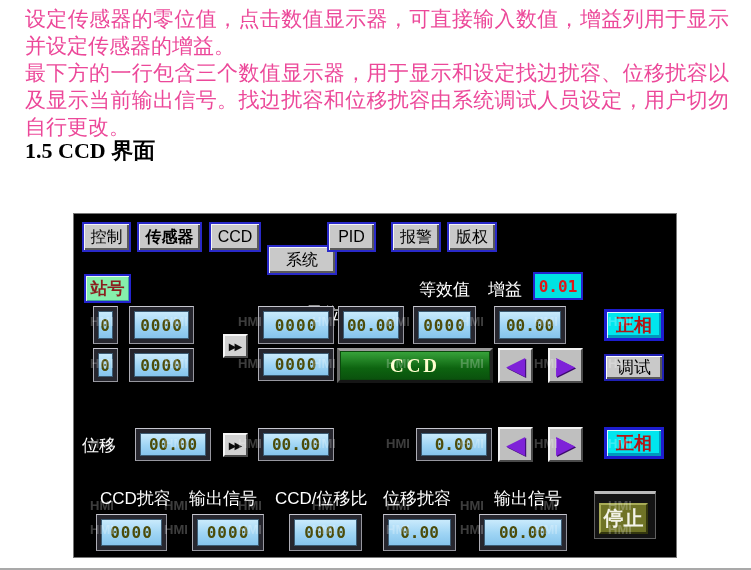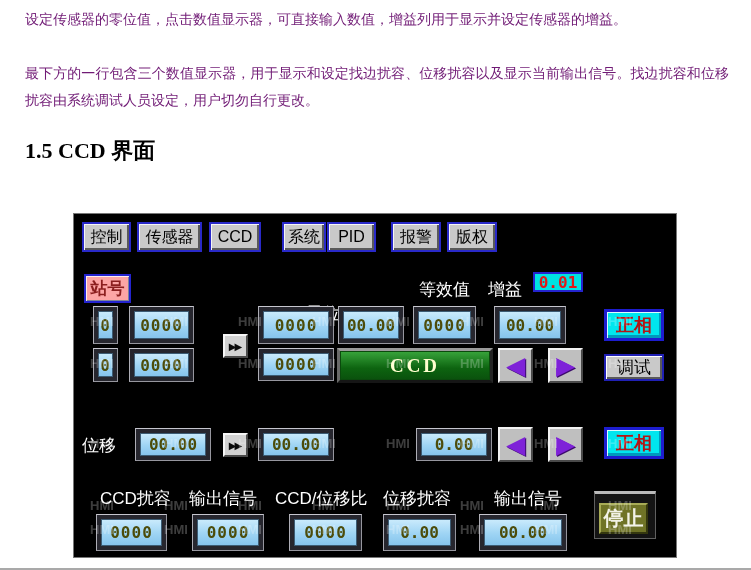--- a/index.html
+++ b/index.html
@@ -3,22 +3,22 @@
 <meta charset="utf-8">
 <style>
   * { margin:0; padding:0; box-sizing:border-box; }
   html,body { background:#fff; }
   .page {
     position:relative; width:751px; height:570px; background:#ffffff;
     font-family:"Liberation Serif", serif; overflow:hidden;
     border-bottom:2px solid #a9a9a9;
   }
   .para {
-    position:absolute; left:25px; width:704px; font-size:14px;
-    line-height:27px; color:#701a75; text-align:justify;
+    position:absolute; left:25px; width:704px; font-size:21px;
+    line-height:27px; color:#ec4899; text-align:justify;
   }
   .heading {
     position:absolute; left:25px; font-family:"Liberation Serif", serif;
     font-weight:bold; font-size:22px; color:#000;
   }
   
   .panel {
     position:absolute; left:73px; top:213px; width:604px; height:345px;
     background:#000; border:1px solid #777;
     font-family:"Liberation Sans", sans-serif;
@@ -32,21 +32,21 @@
   }
   .wlabel { position:absolute; color:#fff; font-size:17px; white-space:nowrap; }
   .cyanbtn {
     position:absolute; background:#00e6ee; color:#b41616;
     border:3px solid #1d1dcf;
     box-shadow: inset 1px 1px 0 rgba(255,255,255,.85), inset -2px -3px 0 rgba(0,90,150,.55);
     display:flex; align-items:center; justify-content:center;
     font-weight:bold; font-size:18px; cursor:pointer;
   }
   .cyanlabel {
-    position:absolute; background:#fca5a5; color:#8b1f1f;
+    position:absolute; background:#86efac; color:#8b1f1f;
     border:2px solid #2424cf;
     box-shadow: inset 1px 1px 0 rgba(255,255,255,.8), inset -1px -1px 0 rgba(0,100,140,.5);
     display:flex; align-items:center; justify-content:center;
     font-weight:bold; font-size:17px; cursor:pointer;
   }
   .gainbox {
     position:absolute; background:#00e2e2; color:#e01818;
     border:2px solid #2424cf; display:flex; align-items:center; justify-content:center;
     font-weight:bold; font-size:16px; font-family:"DejaVu Sans Mono", monospace; cursor:pointer;
   }
@@ -119,47 +119,47 @@
 
   <p class="para" style="top:6px;">设定传感器的零位值，点击数值显示器，可直接输入数值，增益列用于显示并设定传感器的增益。</p>
   <p class="para" style="top:60px;">最下方的一行包含三个数值显示器，用于显示和设定找边扰容、位移扰容以及显示当前输出信号。找边扰容和位移扰容由系统调试人员设定，用户切勿自行更改。</p>
   <h2 class="heading" style="top:136px;">1.5 CCD 界面</h2>
 
   <div class="panel">
 
     <div class="tab" style="left:8px;width:49px;">
         <span>控制</span>
       </div>
-    <div class="tab" style="left:63px;width:65px;">
+    <div class="tab" style="left:63px;width:65px;font-weight:bold;">
         <span>传感器</span>
       </div>
     <div class="tab" style="left:135px;width:52px;">
         <span>CCD</span>
       </div>
-    <div class="tab" style="left:208px;width:44px;">
+    <div class="tab" style="left:193px;width:70px;margin-top:23px;">
         <span>系统</span>
       </div>
     <div class="tab" style="left:253px;width:49px;">
         <span>PID</span>
       </div>
     <div class="tab" style="left:317px;width:50px;">
         <span>报警</span>
       </div>
     <div class="tab" style="left:373px;width:50px;">
         <span>版权</span>
       </div>
 
     <div class="cyanlabel" style="left:10px;top:60px;width:47px;height:29px;">
         <span>站号</span>
       </div>
     <div class="wlabel" style="left:75px;top:64px;margin-top:28px;">数值</div>
     <div class="wlabel" style="left:232px;top:64px;margin-top:24px;">零位</div>
     <div class="wlabel" style="left:345px;top:64px;">等效值</div>
     <div class="wlabel" style="left:414px;top:64px;">增益</div>
-    <div class="gainbox" style="left:459px;top:58px;width:50px;height:20px;">
+    <div class="gainbox" style="left:459px;top:58px;width:50px;height:28px;">
         <span>0.01</span>
       </div>
 
     <div class="disp" style="left:19px;top:92px;width:25px;height:38px;">
         <div class="inner">0</div>
       </div>
     <div class="disp" style="left:55px;top:92px;width:65px;height:38px;">
         <div class="inner">0000</div>
       </div>
     <div class="disp" style="left:184px;top:92px;width:76px;height:38px;">

